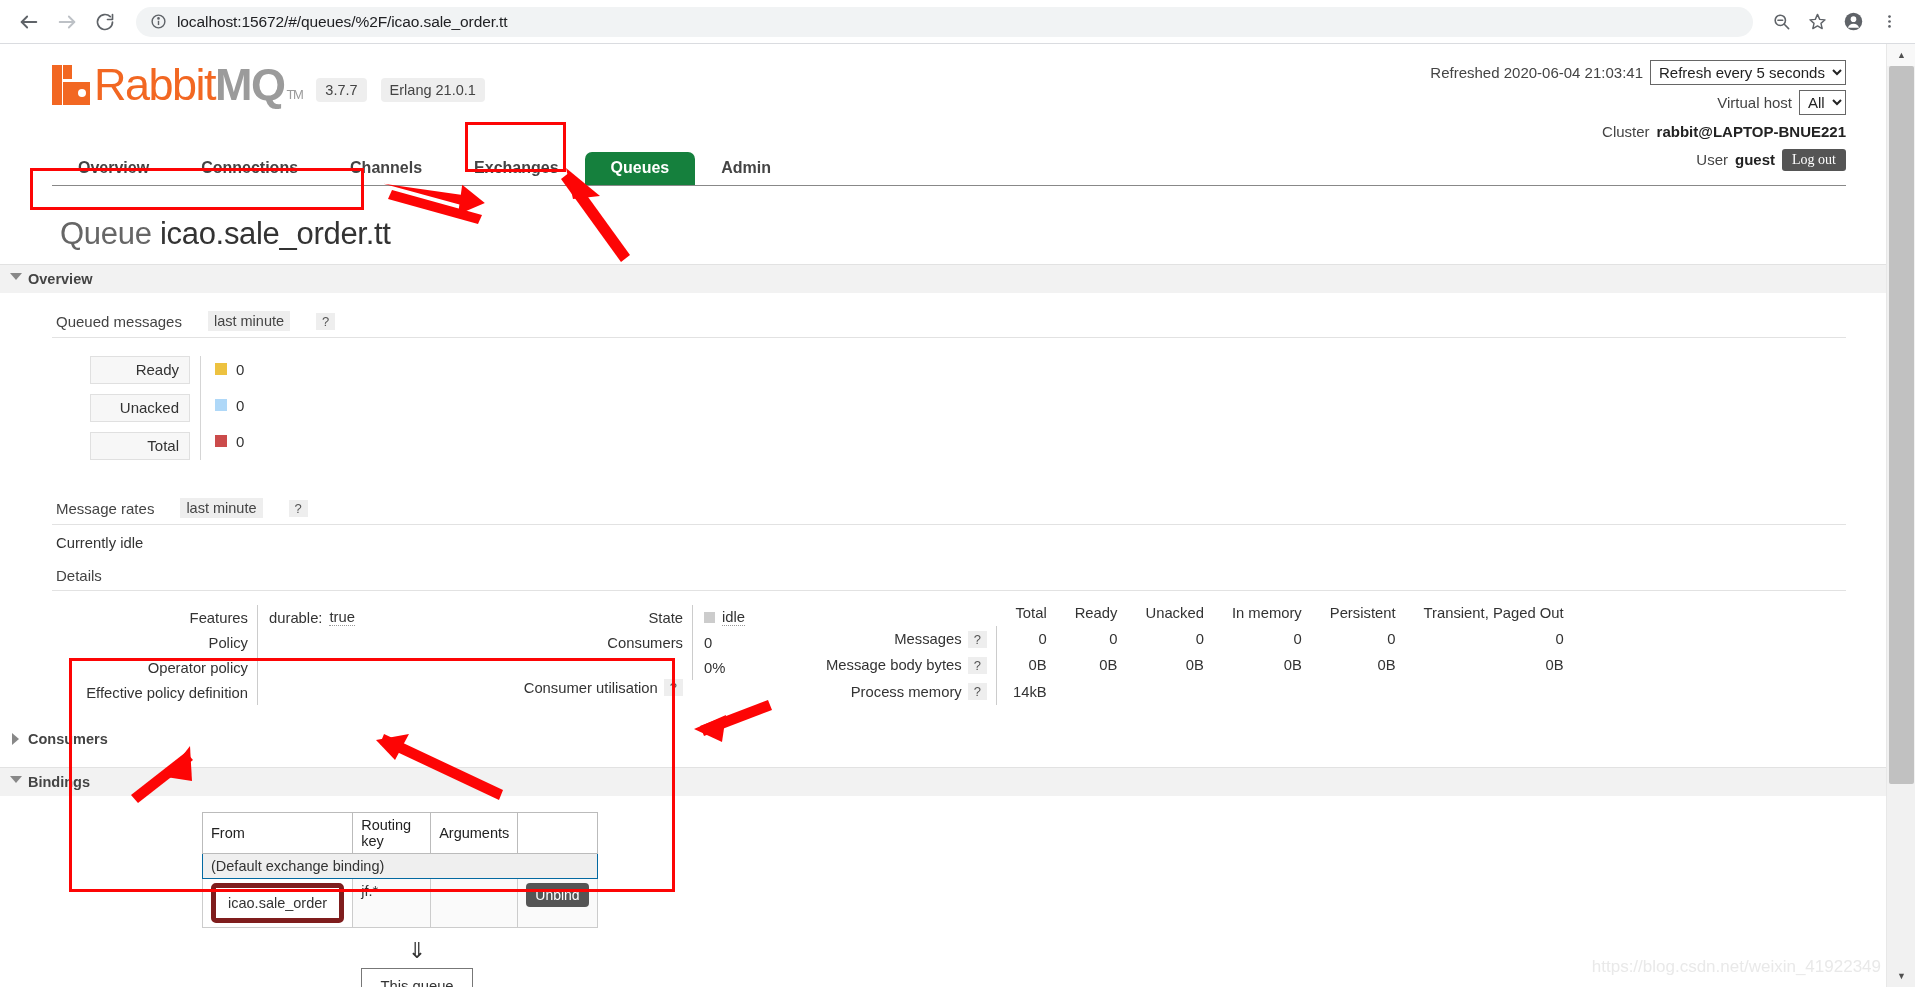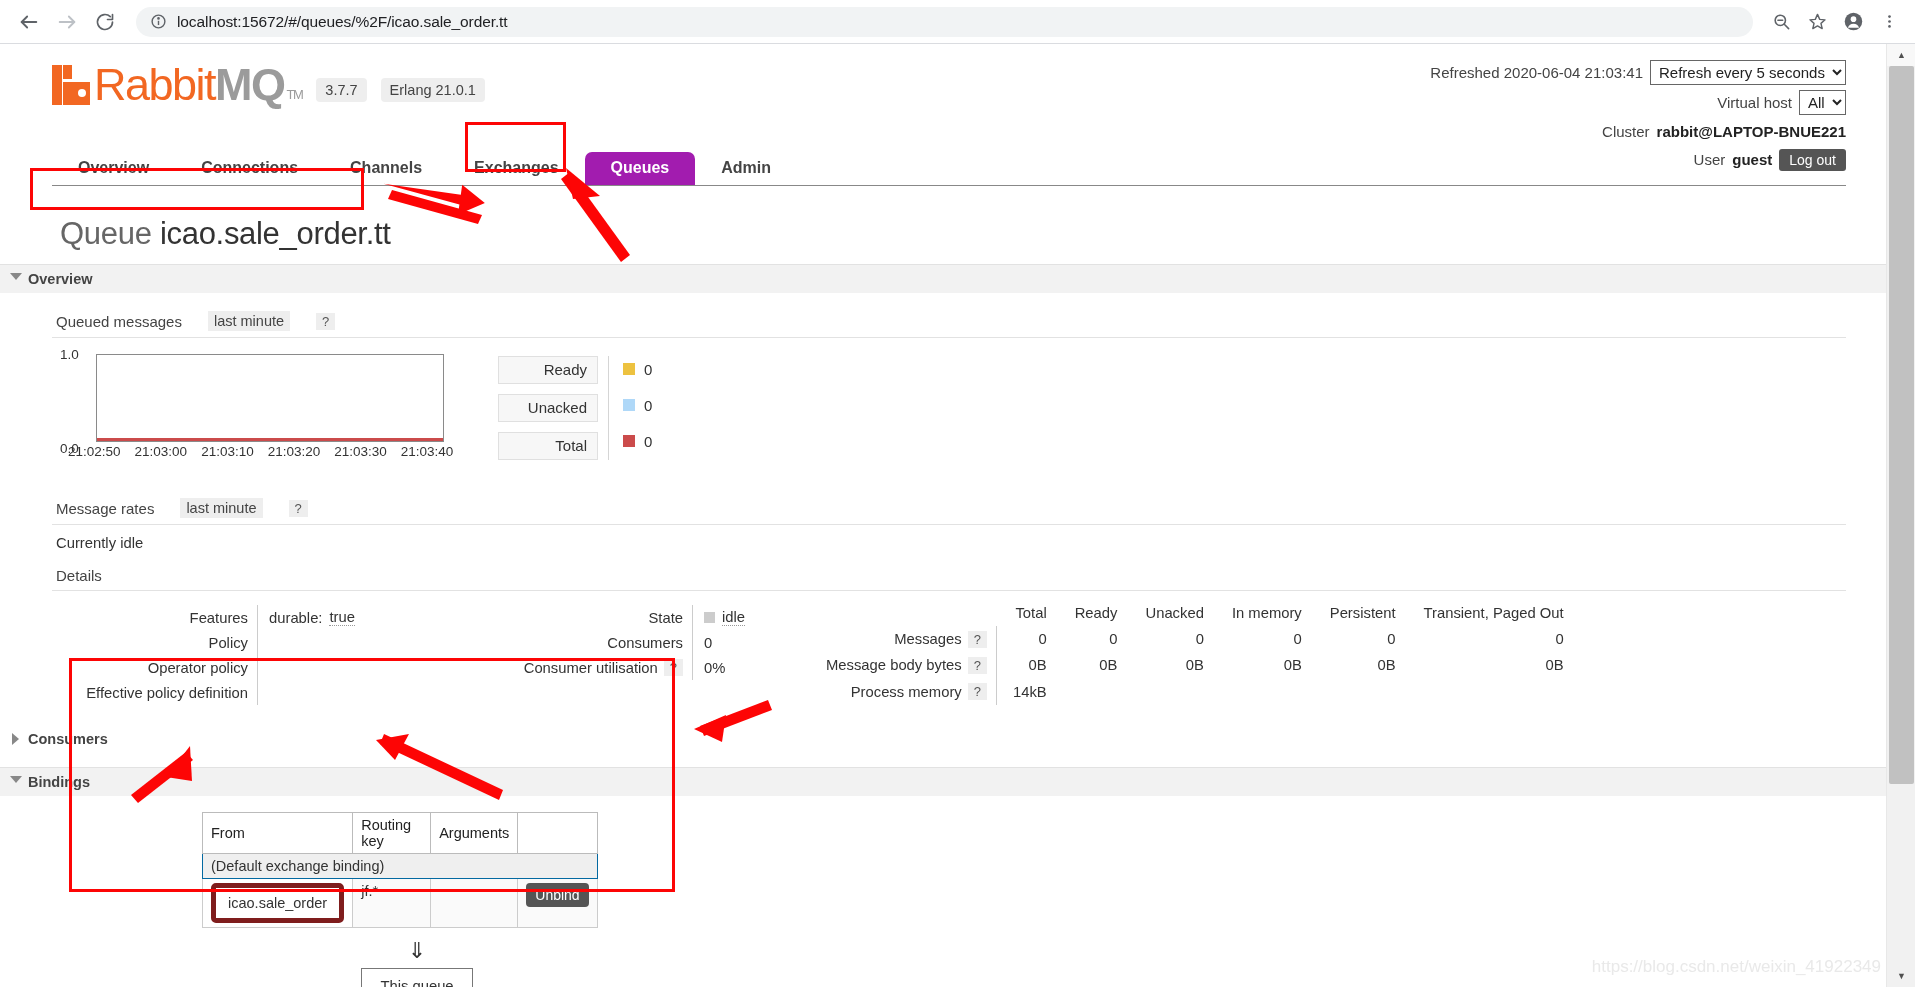--- a/index.html
+++ b/index.html
@@ -140,21 +140,21 @@
     font-size: 15px;
     border: 1px solid #666;
     background: #fff;
     padding: 2px 4px;
     color: #222;
   }
   .mq-btn-dark {
     background: #555; color: #fff;
     font-size: 14px; padding: 3px 10px;
     border: 0; border-radius: 3px;
-    font-family: Liberation Sans, sans-serif;
+    font-family: Liberation Serif, serif;
     cursor: pointer;
   }
   .bold { font-weight: bold; color: #222; }
 
   
   .tabs {
     position: relative;
     display: flex; align-items: flex-end;
     gap: 0;
     border-bottom: 1px solid #888;
@@ -162,21 +162,21 @@
     margin-top: 6px;
   }
   .tab {
     font-size: 16px; font-weight: bold;
     color: #444;
     padding: 8px 26px 9px 26px;
     cursor: pointer;
     line-height: 1;
   }
   .tab.active {
-    background: #a21caf; color: #fff;
+    background: #15803d; color: #fff;
     border-radius: 7px 7px 0 0;
   }
 
   
   .queue-title {
     font-size: 31px; color: #666; font-weight: 300;
     margin: 22px 0 0 0; padding: 8px 2px 6px 8px;
     letter-spacing: -0.3px;
     display: inline-block;
   }
@@ -485,35 +485,20 @@
 
     <div class="mq-wrap">
 
       <div class="sub-head" style="margin-top:8px;">
         <span>Queued messages</span>
         <span class="chip">last minute</span>
         <span class="help-q">?</span>
       </div>
 
       <div class="chart-block">
-        <div class="chart-area">
-          <span class="y-lab top">1.0</span>
-          <span class="y-lab bot">0.0</span>
-          <div class="plot">
-            <div class="zero-line"></div>
-          </div>
-          <div class="x-labels">
-            <span>21:02:50</span>
-            <span>21:03:00</span>
-            <span>21:03:10</span>
-            <span>21:03:20</span>
-            <span>21:03:30</span>
-            <span>21:03:40</span>
-          </div>
-        </div>
 
         <div class="legend">
           <div class="legend-names">
             <div class="legend-name">Ready</div>
             <div class="legend-name">Unacked</div>
             <div class="legend-name">Total</div>
           </div>
           <div class="legend-vals">
             <div class="legend-val">
               <span class="swatch" style="background:#edc240"></span>
@@ -589,21 +574,21 @@
               <div class="kv-key" style="width:205px;">
                 <span>State</span>
               </div>
             </div>
           <div class="kv-row">
               <div class="kv-key" style="width:205px;">
                 <span>Consumers</span>
               </div>
             </div>
           <div class="kv-row">
-              <div class="kv-key" style="width:205px;">
+              <div class="kv-key" style="width:205px;margin-top:20px;">
             <span>Consumer utilisation</span>
             <span class="help-q">?</span>
           </div>
             </div>
         </div>
         <div class="kv-col" style="width:120px;">
           <div class="kv-row">
               <div class="kv-val" style="width:120px;">
             <span class="state-box"></span>
             <span class="dotted">idle</span>

